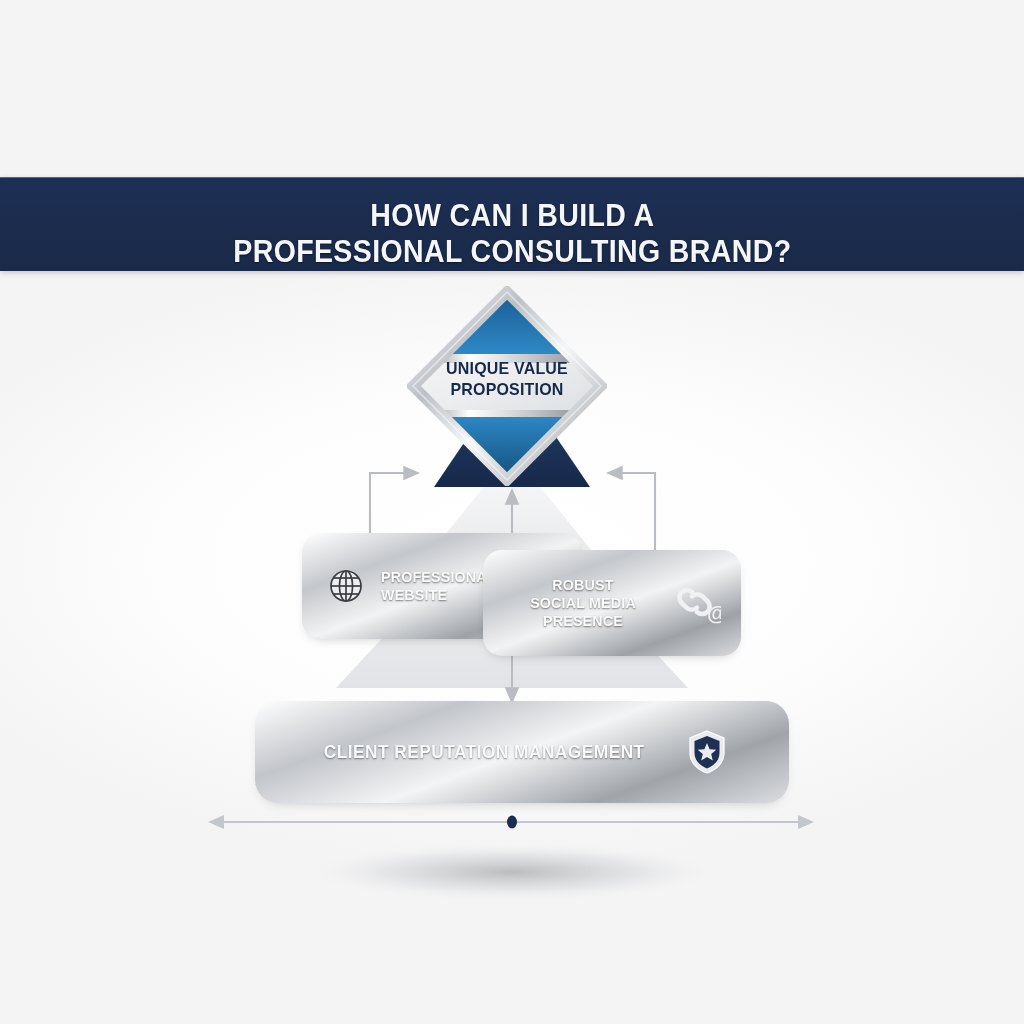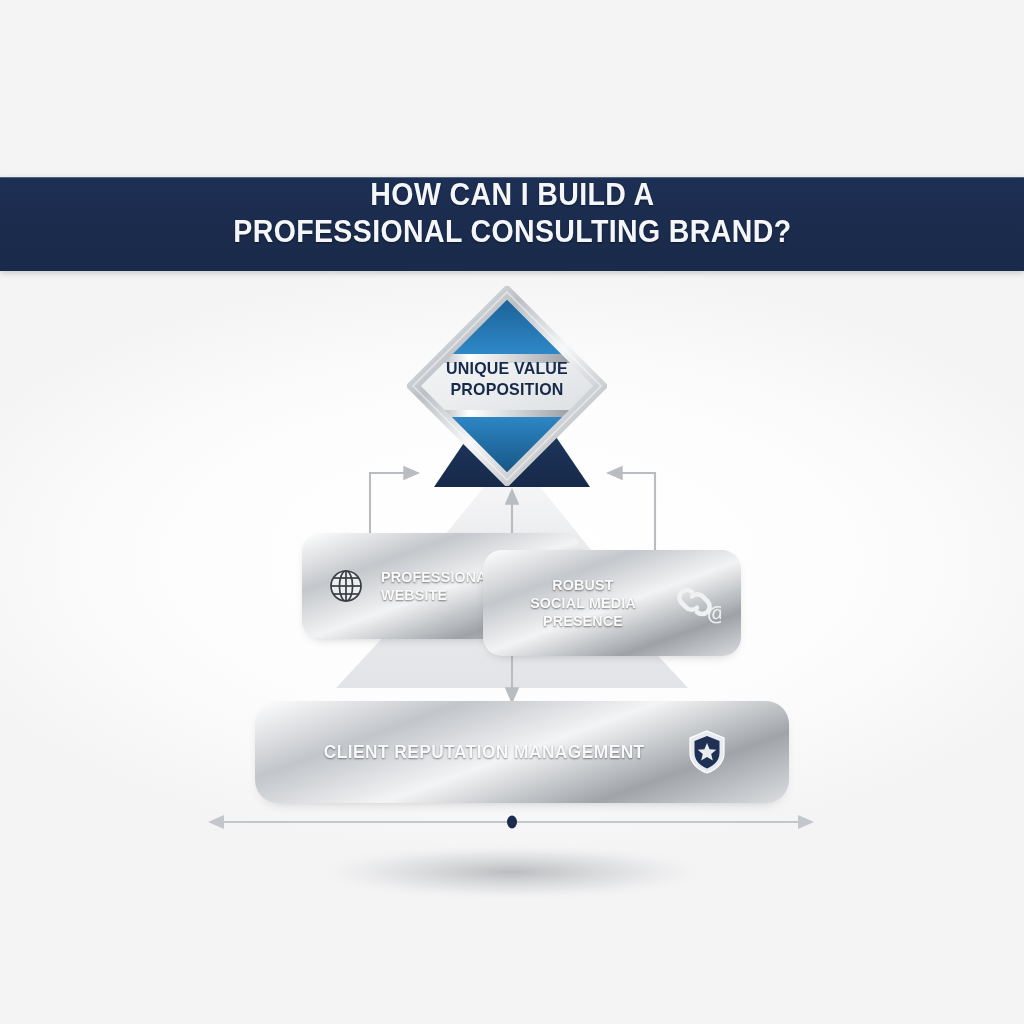--- a/index.html
+++ b/index.html
@@ -25,21 +25,21 @@
   
   .banner {
     position: absolute;
     left: 0;
     top: 177px;
     width: 1024px;
     height: 94px;
     background: linear-gradient(180deg, #1d3055 0%, #1b2c4e 45%, #192a4a 100%);
     box-shadow: 0 1px 0 rgba(255,255,255,.25) inset, 0 2px 6px rgba(0,0,0,.18);
     display: flex;
-    align-items: flex-start;
+    align-items: flex-end;
     justify-content: center;
   }
   .banner-title {
     color: #f4f6f9;
     font-size: 31px;
     font-weight: bold;
     line-height: 1.18;
     text-align: center;
     letter-spacing: .4px;
     text-shadow: 0 1px 2px rgba(0,0,0,.45);

